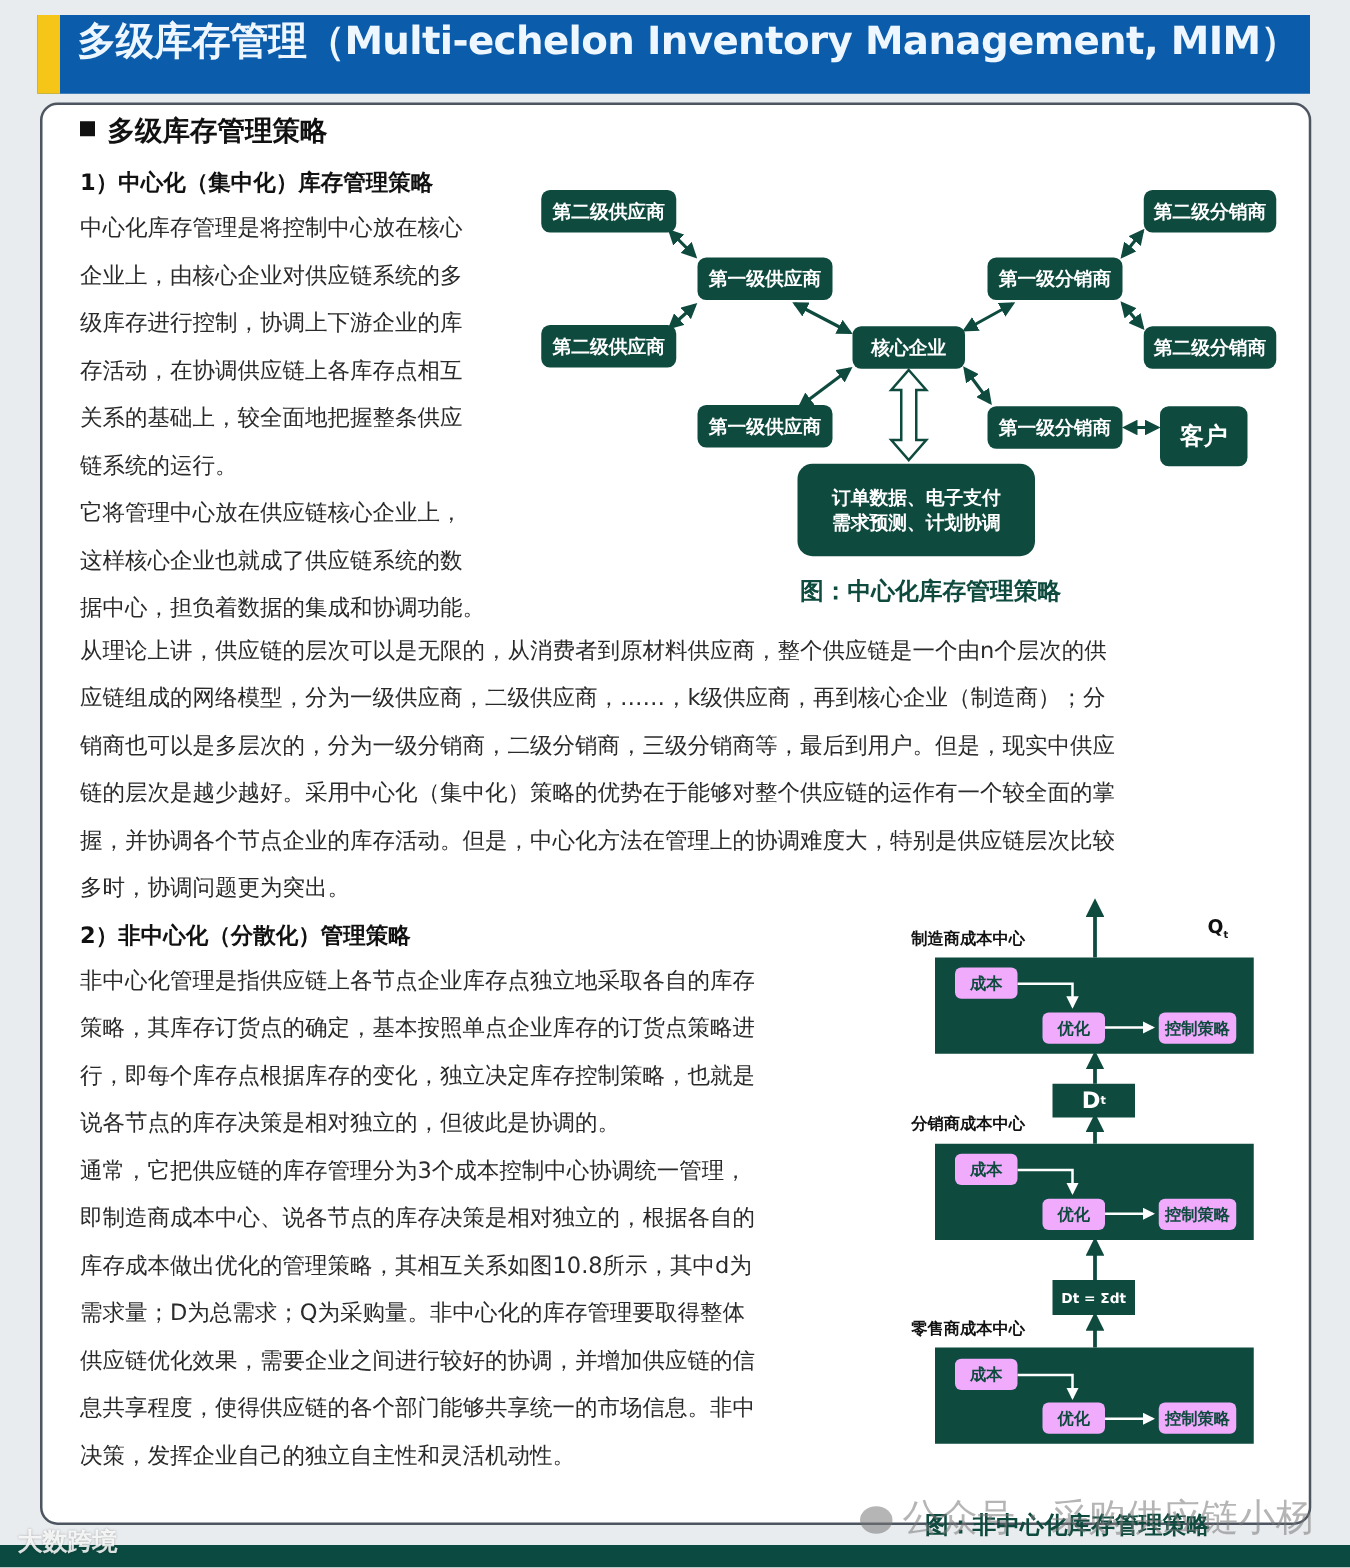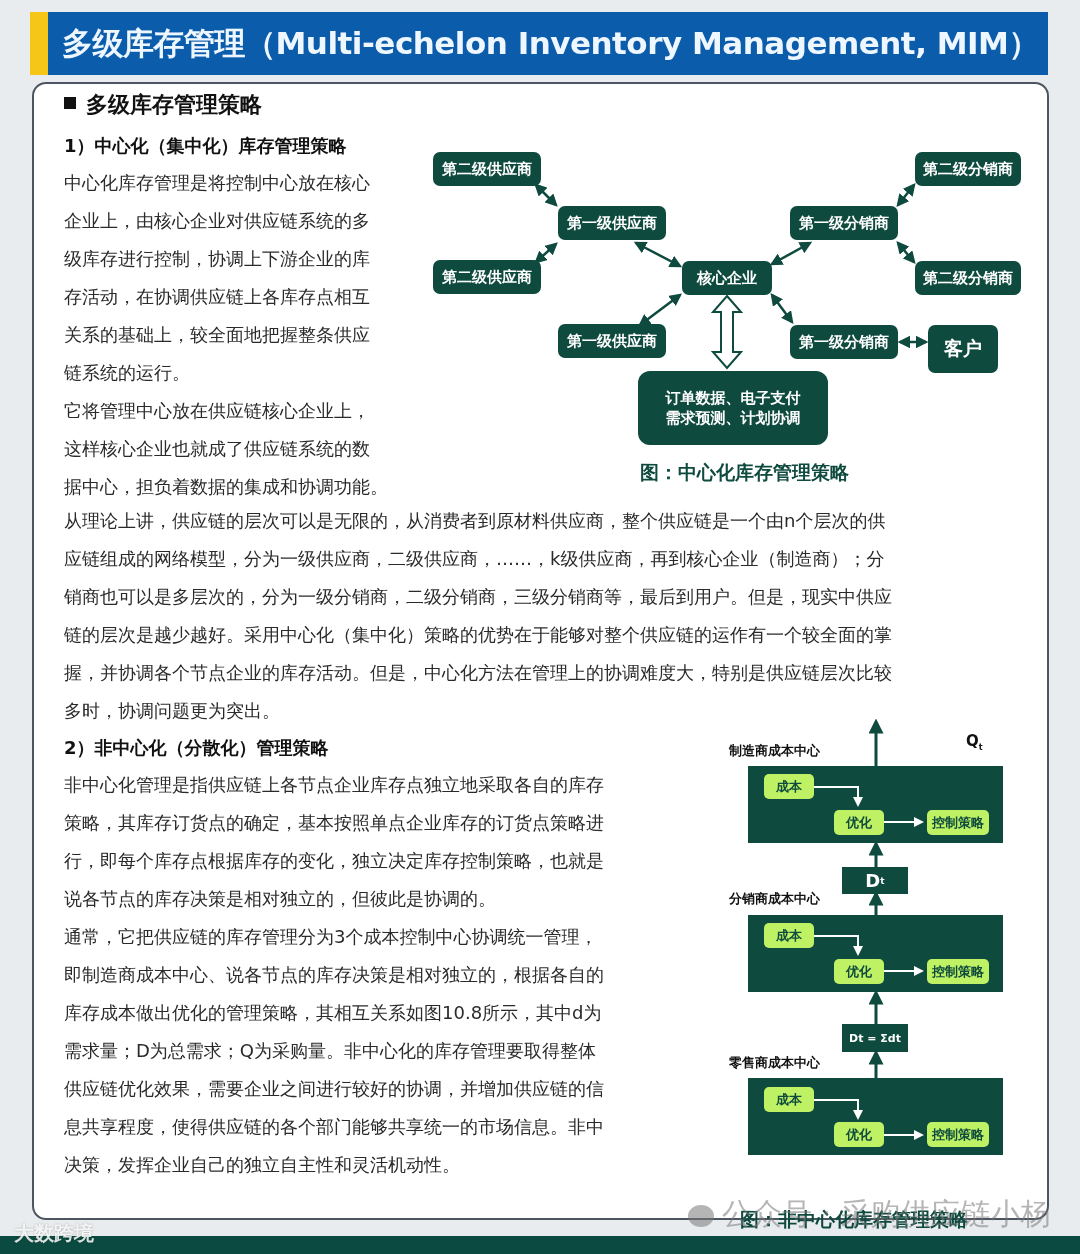--- a/index.html
+++ b/index.html
@@ -7,21 +7,21 @@
   body {
     background: #e9ecee;
     font-family: "DejaVu Sans", "Liberation Sans", sans-serif;
     position: relative;
     color: #222;
   }
   .title-bar {
     position: absolute; left: 30px; top: 12px; width: 1018px; height: 63px;
     background: #0b5cab;
     border-left: 18px solid #f5c518;
-    display: flex; align-items: center;
+    display: flex; align-items: flex-start;
     padding-left: 14px;
   }
   .title-bar span {
     color: #eef7ff; font-weight: bold; font-size: 31px;
     font-family: "DejaVu Sans", sans-serif; letter-spacing: -0.5px;
     white-space: nowrap;
   }
   .card {
     position: absolute; left: 32px; top: 82px; width: 1017px; height: 1138px;
     background: #ffffff; border: 2px solid #4d5560; border-radius: 14px;
@@ -43,21 +43,21 @@
     font-size: 15px; border-radius: 7px; display: flex; align-items: center; justify-content: center;
     white-space: nowrap;
   }
   .fig-caption {
     position: absolute; color: #0e4a3e; font-weight: bold; font-size: 19px; white-space: nowrap;
   }
   svg.overlay { position: absolute; left: 0; top: 0; pointer-events: none; }
   .dc-label { position: absolute; font-size: 13px; font-weight: bold; color: #111; white-space: nowrap; }
   .dc-box { position: absolute; background: #0e4a3e; }
   .wbox {
-    position: absolute; background: #bef264; color: #0e4a3e; font-weight: bold; font-size: 13px;
+    position: absolute; background: #f0abfc; color: #0e4a3e; font-weight: bold; font-size: 13px;
     border-radius: 5px; display: flex; align-items: center; justify-content: center; white-space: nowrap;
   }
   .dbox {
     position: absolute; background: #0e4a3e; color: #fff; font-weight: bold;
     display: flex; align-items: center; justify-content: center; white-space: nowrap;
   }
   .footer {
     position: absolute; left: 0; top: 1236px; width: 1080px; height: 18px; background: #0b4a40;
   }
   .wm-left {

